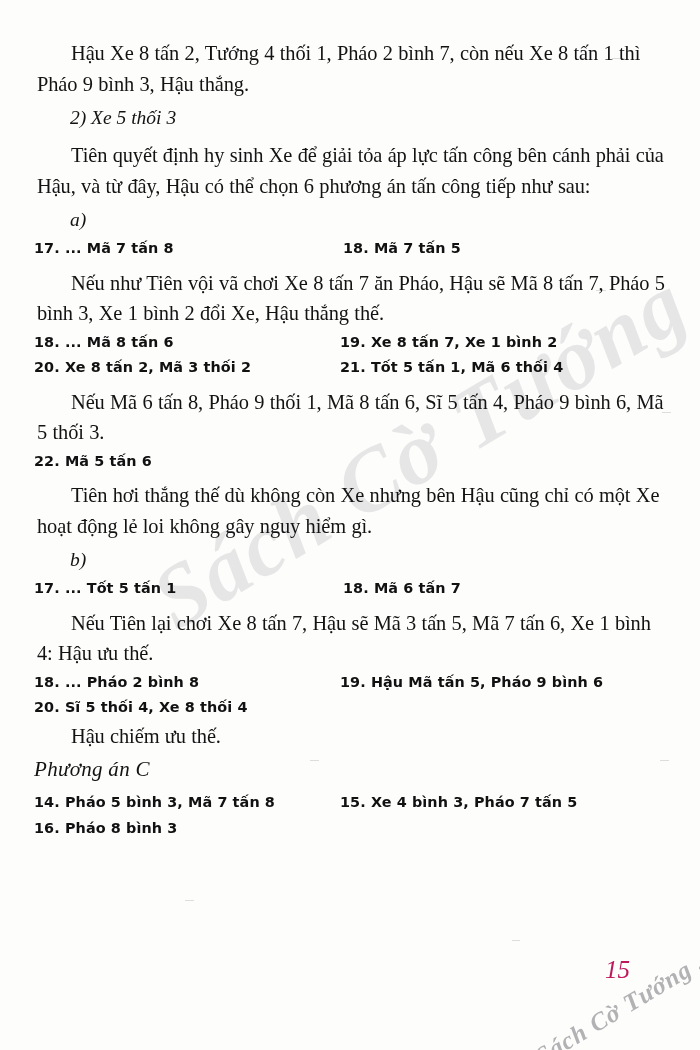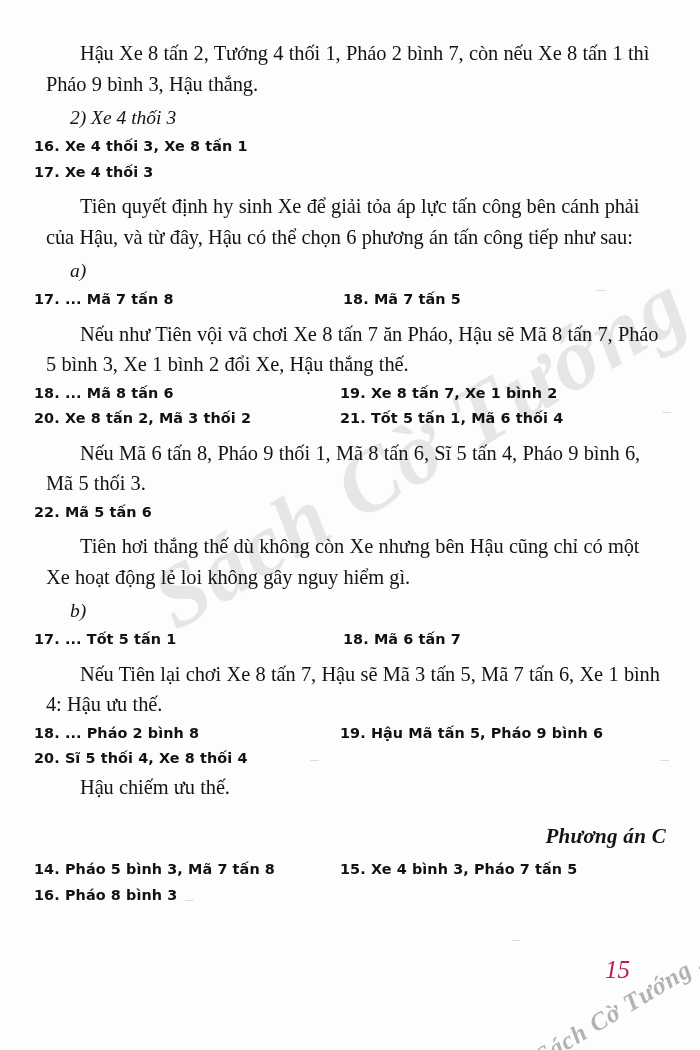--- a/index.html
+++ b/index.html
@@ -36,39 +36,38 @@
     color:rgba(110,110,115,0.52);
     transform:rotate(-31deg);
     white-space:nowrap;
   }
   
   .content{position:relative;z-index:2;}
   .para{
     font-size:20.4px;
     line-height:30.5px;
     text-indent:34px;
-    margin:0 0 1px 12px;
+    margin:0 0 1px 3px;
     letter-spacing:-0.1px;
     word-spacing:0.4px;
   }
   .marker{
     font-style:italic;
     font-size:19.5px;
     line-height:29px;
     margin:4px 0 2px 0;
     padding-left:36px;
   }
   .heading{
     font-style:italic;
-    font-weight:bold;
+    font-weight:normal;
     font-size:21px;
     line-height:28px;
-    margin:20px 0 7px 0;
+    margin:4px 0 7px 0;
     letter-spacing:0.3px;
-    text-align:right;
   }
   
   .moves{
     display:block;
     position:relative;
     font-family:"DejaVu Sans", sans-serif;
     font-weight:bold;
     font-size:14.4px;
     line-height:25.5px;
     letter-spacing:0.1px;
@@ -107,30 +106,22 @@
     <div class="speck" style="left:660px;top:760px;width:9px;height:1px;"></div>
     <div class="speck" style="left:310px;top:760px;width:9px;height:1px;"></div>
     <div class="speck" style="left:185px;top:900px;width:9px;height:1px;"></div>
     <div class="speck" style="left:512px;top:940px;width:8px;height:1px;"></div>
   </div>
 
   <div class="content">
 
     <p class="para">Hậu Xe 8 tấn 2, Tướng 4 thối 1, Pháo 2 bình 7, còn nếu Xe 8 tấn 1 thì Pháo 9 bình 3, Hậu thắng.</p>
 
-    <div class="marker">2) Xe 4 thối 3</div>
-
-    <div class="moves">
-      <div class="mrow">
-        <span class="col-l">16. Xe 4 thối 3, Xe 8 tấn 1</span>
-      </div>
-      <div class="mrow">
-        <span class="col-l">17. Xe 4 thối 3</span>
-      </div>
-    </div>
+    <div class="marker">2) Xe 5 thối 3</div>
+
 
     <div class="gap-s"></div>
 
     <p class="para">Tiên quyết định hy sinh Xe để giải tỏa áp lực tấn công bên cánh phải của Hậu, và từ đây, Hậu có thể chọn 6 phương án tấn công tiếp như sau:</p>
 
     <div class="marker">a)</div>
 
     <div class="moves">
       <div class="mrow">
         <span class="col-l">17. ... Mã 7 tấn 8</span>

